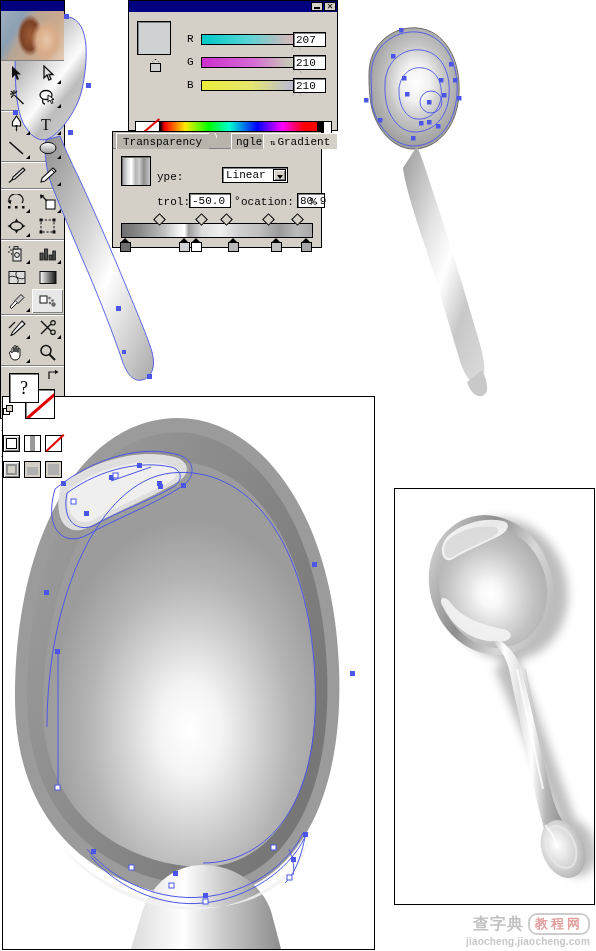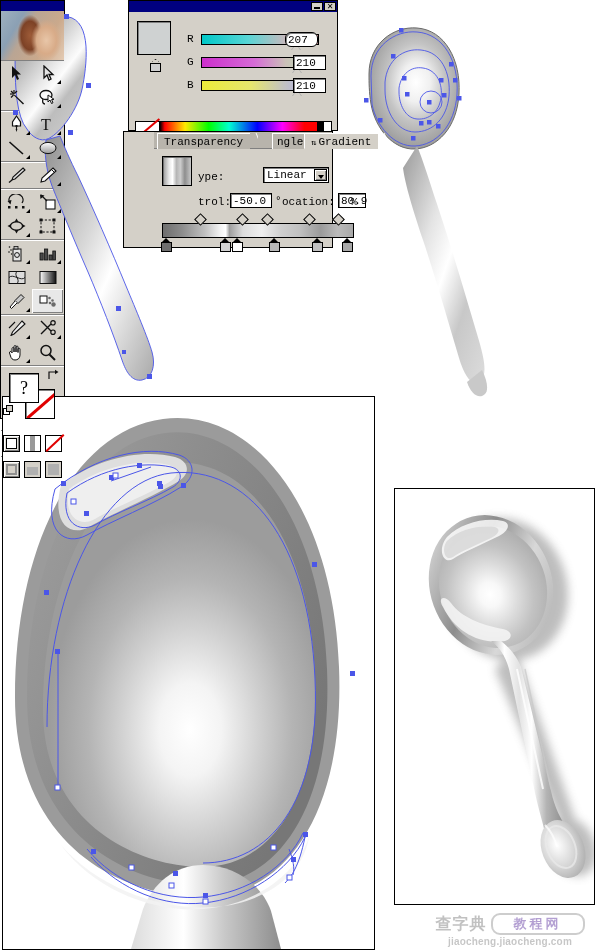--- a/index.html
+++ b/index.html
@@ -175,21 +175,21 @@
   .spec-ramp { flex:1; height:100%;
     background: linear-gradient(to right,
       #000 0%, #ff0000 3%, #ffea00 16%, #00ff00 31%,
       #00ffd0 44%, #0000ff 62%, #ff00ff 78%, #ff0000 92%, #ff0000 94%);
   }
   .spec-bw { width:14px; display:flex; }
   .spec-bw .b { flex:1; background:#000; }
   .spec-bw .w { flex:1; background:#fff; }
 
   
-  #gradient-panel { left:123px; top:131px; width:210px; height:117px;padding-left:30px; }
+  #gradient-panel { left:112px; top:131px; width:210px; height:117px; }
   .grad-preview {
     position:absolute; left:8px; top:7px;
     width:30px; height:30px;
     border:1px solid #000;
     background: linear-gradient(to right,#9a9a9a 0%, #eaeaea 22%, #ffffff 34%,
                 #b5b5b5 48%, #cdcdcd 62%, #8e8e8e 78%, #c8c8c8 100%);
     box-shadow: inset 1px 1px 0 #707070;
   }
   .field-label {
     position:absolute;
@@ -355,34 +355,34 @@
 
   
   .art { position:absolute; }
   .framed { border:1px solid #000; background:#fff; }
 
   .watermark {
     position:absolute;
     left:430px; top:913px;
     width:160px; height:33px;
     opacity:0.42;
-    display:flex; flex-direction:column; align-items:center;
+    display:flex; flex-direction:column; align-items:flex-end;
     pointer-events:none;
   }
   .wm-top { display:flex; align-items:center; gap:4px; }
   .wm-cn {
     font-family:"DejaVu Sans", sans-serif;
     font-size:16px; font-weight:bold; color:#6d6d6d;
     letter-spacing:1px;
   }
   .wm-pill {
     border:2px solid #8a8a8a; border-radius:9px;
-    padding:0 21px;
+    padding:0 5px;
     font-family:"DejaVu Sans", sans-serif;
-    font-size:13px; font-weight:bold; color:#4c1d95;
+    font-size:13px; font-weight:bold; color:#b91c1c;
     letter-spacing:3px;
   }
   .wm-url {
     font-family:"Liberation Sans", sans-serif;
     font-size:10px; font-weight:bold; color:#7a7a7a;
     letter-spacing:0.2px; margin-top:1px;
   }
 </style>
 </head>
 <body>
@@ -631,21 +631,21 @@
           <div class="cap"></div>
             <div class="box"></div>
         </div>
       </div>
 
       <div class="slider-row" style="left:58px; top:22px; width:146px;">
         <span class="slider-label">R</span>
         <div class="slider-track" style="background:linear-gradient(to right,#00c8c8,#59d5d5 40%,#c7b9bd 72%,#ffb6b6);"></div>
         <div class="slider-thumb" style="left:104px;"></div>
       </div>
-      <div class="val-box" style="left:156px; top:20px;border-radius:6px;">207</div>
+      <div class="val-box" style="left:164px; top:20px;">207</div>
 
       <div class="slider-row" style="left:58px; top:45px; width:146px;">
         <span class="slider-label">G</span>
         <div class="slider-track" style="background:linear-gradient(to right,#cc2fcc,#d66bd6 45%,#cbc0b8 72%,#b6e6b6);"></div>
         <div class="slider-thumb" style="left:105px;"></div>
       </div>
       <div class="val-box" style="left:164px; top:43px;">210</div>
 
       <div class="slider-row" style="left:58px; top:68px; width:146px;">
         <span class="slider-label">B</span>

